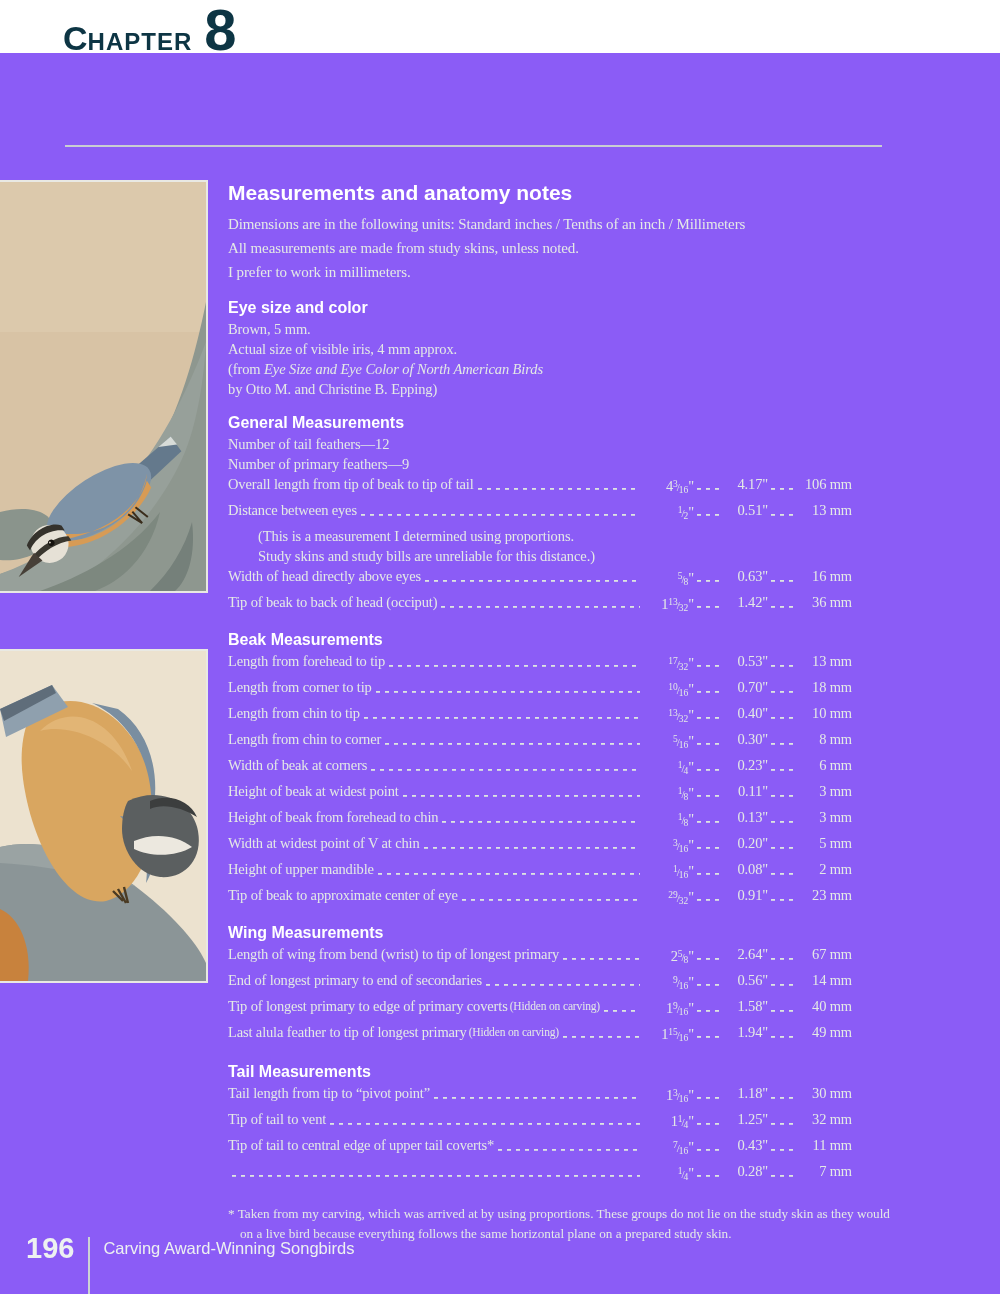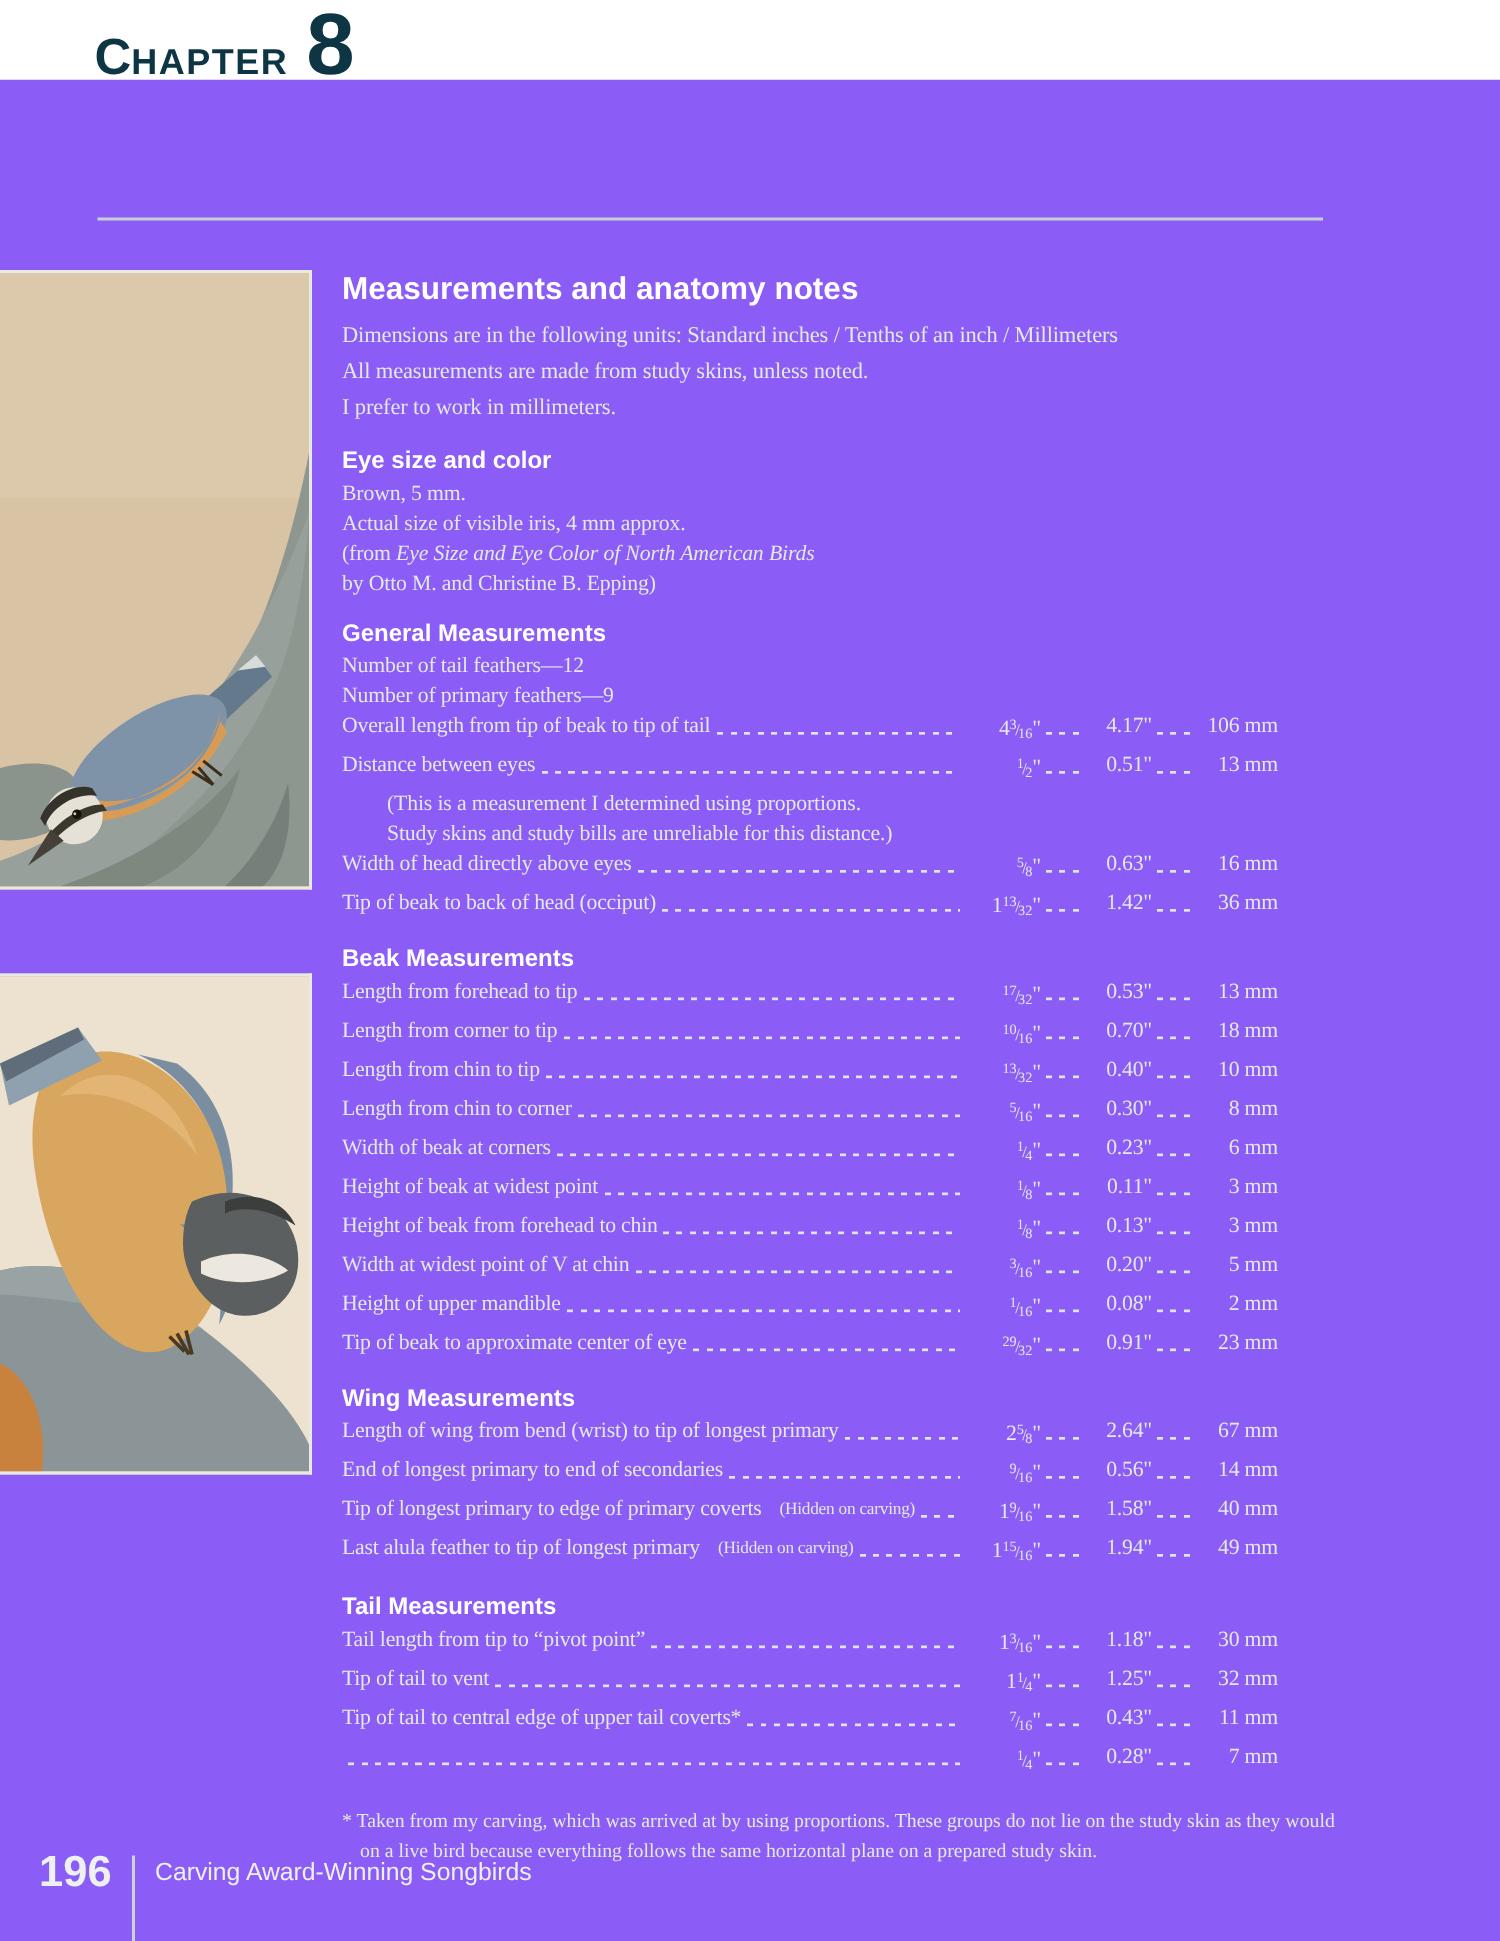--- a/index.html
+++ b/index.html
@@ -36,21 +36,21 @@
          font-weight:bold;font-size:16px;line-height:20px;color:#ffffff;}
   h3.sec.tight{margin-top:12px;}
   .pline{font-size:14.5px;line-height:20px;letter-spacing:-0.1px;white-space:nowrap;}
   .pline.ind{padding-left:30px;}
   .pline .it{font-style:italic;}
 
   
   .mrow{display:flex;align-items:flex-start;font-size:14.5px;line-height:20px;
         letter-spacing:-0.15px;overflow:hidden;}
   .mrow .lbl{white-space:nowrap;flex-shrink:0;}
-  .mrow .note{white-space:nowrap;flex-shrink:0;font-size:11.5px;margin-left:12px;}
+  .mrow .note{white-space:nowrap;flex-shrink:0;font-size:11.5px;margin-left:2px;}
   .lead{align-self:center;height:12px;
         background:repeating-linear-gradient(90deg,#dde4e1 0 4px,transparent 4px 9px);
         background-size:100% 1.8px;background-position:0 7px;background-repeat:no-repeat;}
   .lead.grow{flex:1;min-width:4px;margin:0 4px;}
   .lead.mid{width:26px;flex-shrink:0;margin:0 3px;}
   .col{white-space:nowrap;flex-shrink:0;}
   .col.frac{min-width:50px;text-align:right;}
   .col.dec{min-width:42px;text-align:right;}
   .col.mm{min-width:52px;text-align:right;}
   .col.frac sup{font-size:9.5px;vertical-align:4px;letter-spacing:0;}

